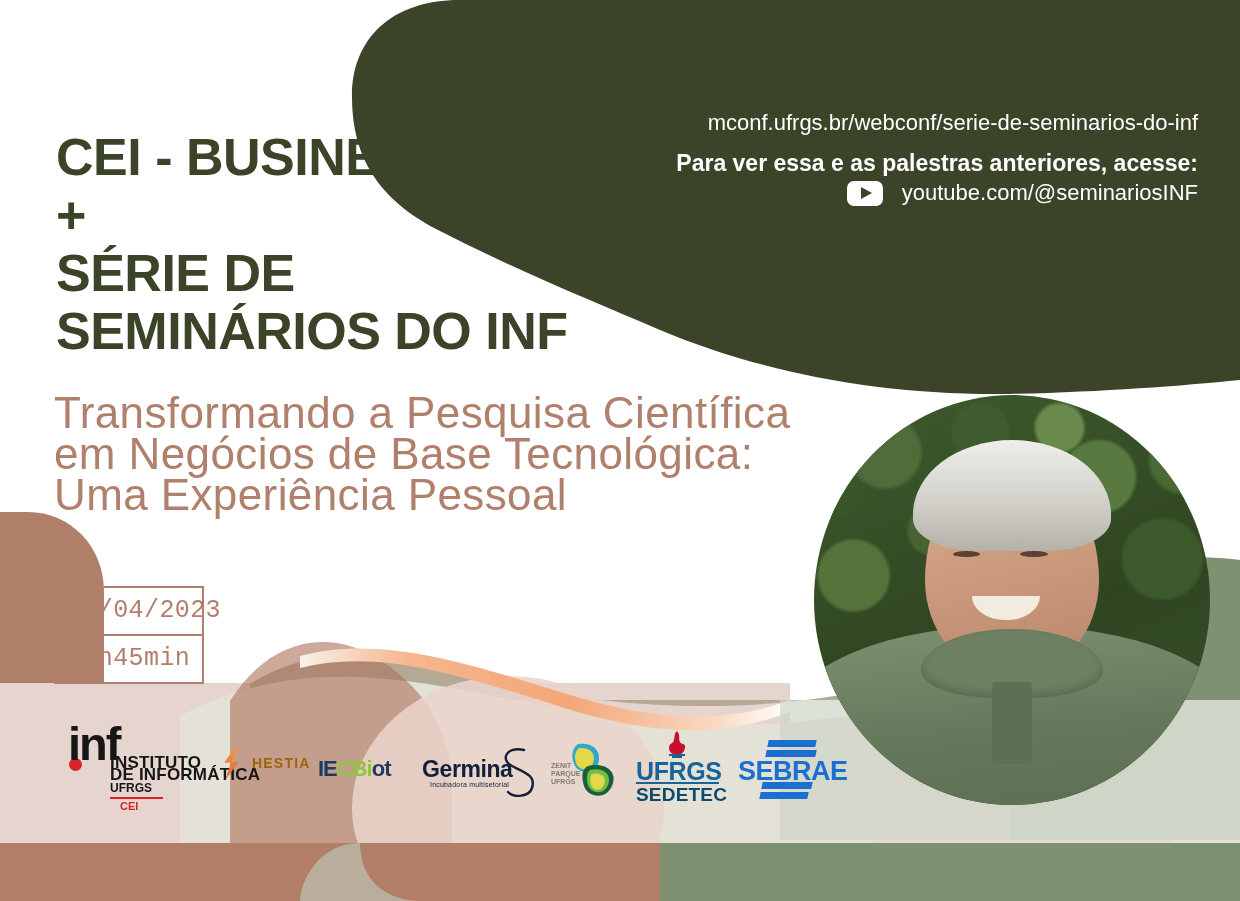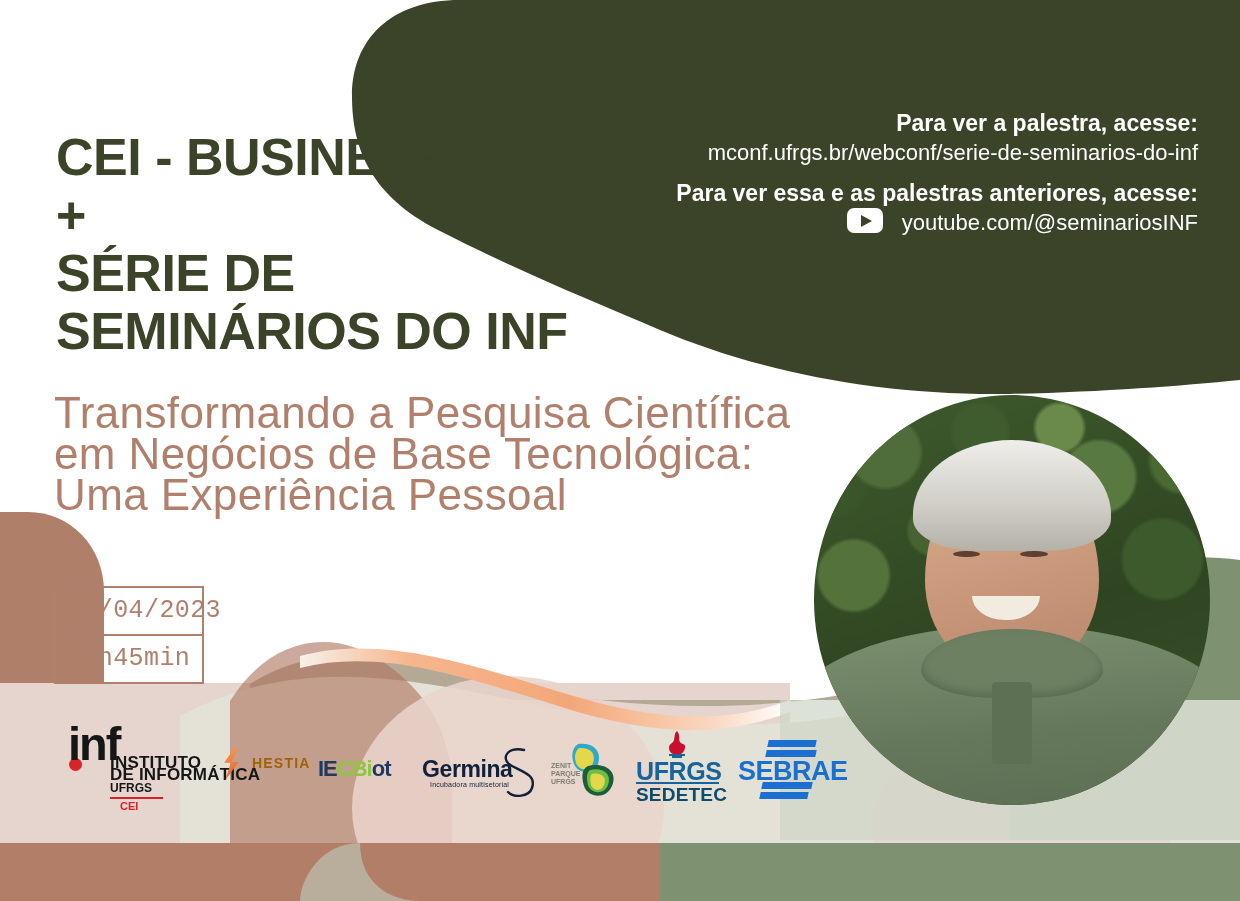--- a/index.html
+++ b/index.html
@@ -54,20 +54,21 @@
     white-space: nowrap;
   }
   .links .url {
     font-size: 22px;
     line-height: 30px;
     white-space: nowrap;
   }
   .links .spacer { height: 10px; }
   .yt-row {
     display: flex;
+    align-items: center;
     justify-content: flex-end;
     gap: 19px;
   }
   .yt-icon {
     width: 36px;
     height: 25px;
     background: #ffffff;
     border-radius: 7px;
     display: inline-flex;
     align-items: center;
@@ -360,21 +361,20 @@
     <rect x="660" y="843" width="580" height="58" fill="#7E9170"></rect>
     <path d="M360,843 C360,885 392,901 420,901 L300,901 C300,880 320,843 360,843 Z" fill="#B8AE9B"></path>
   </svg>
 
   <div class="event-title">CEI - BUSINESS
 +
 SÉRIE DE
 SEMINÁRIOS DO INF</div>
 
   <div class="links">
-    <div class="lbl">Para ver a palestra, acesse:</div>
     <div class="url">mconf.ufrgs.br/webconf/serie-de-seminarios-do-inf</div>
     <div class="spacer"></div>
     <div class="lbl">Para ver essa e as palestras anteriores, acesse:</div>
     <div class="yt-row">
       <span class="yt-icon">
           <span class="tri"></span>
         </span>
       <span class="url">youtube.com/@seminariosINF</span>
     </div>
   </div>

